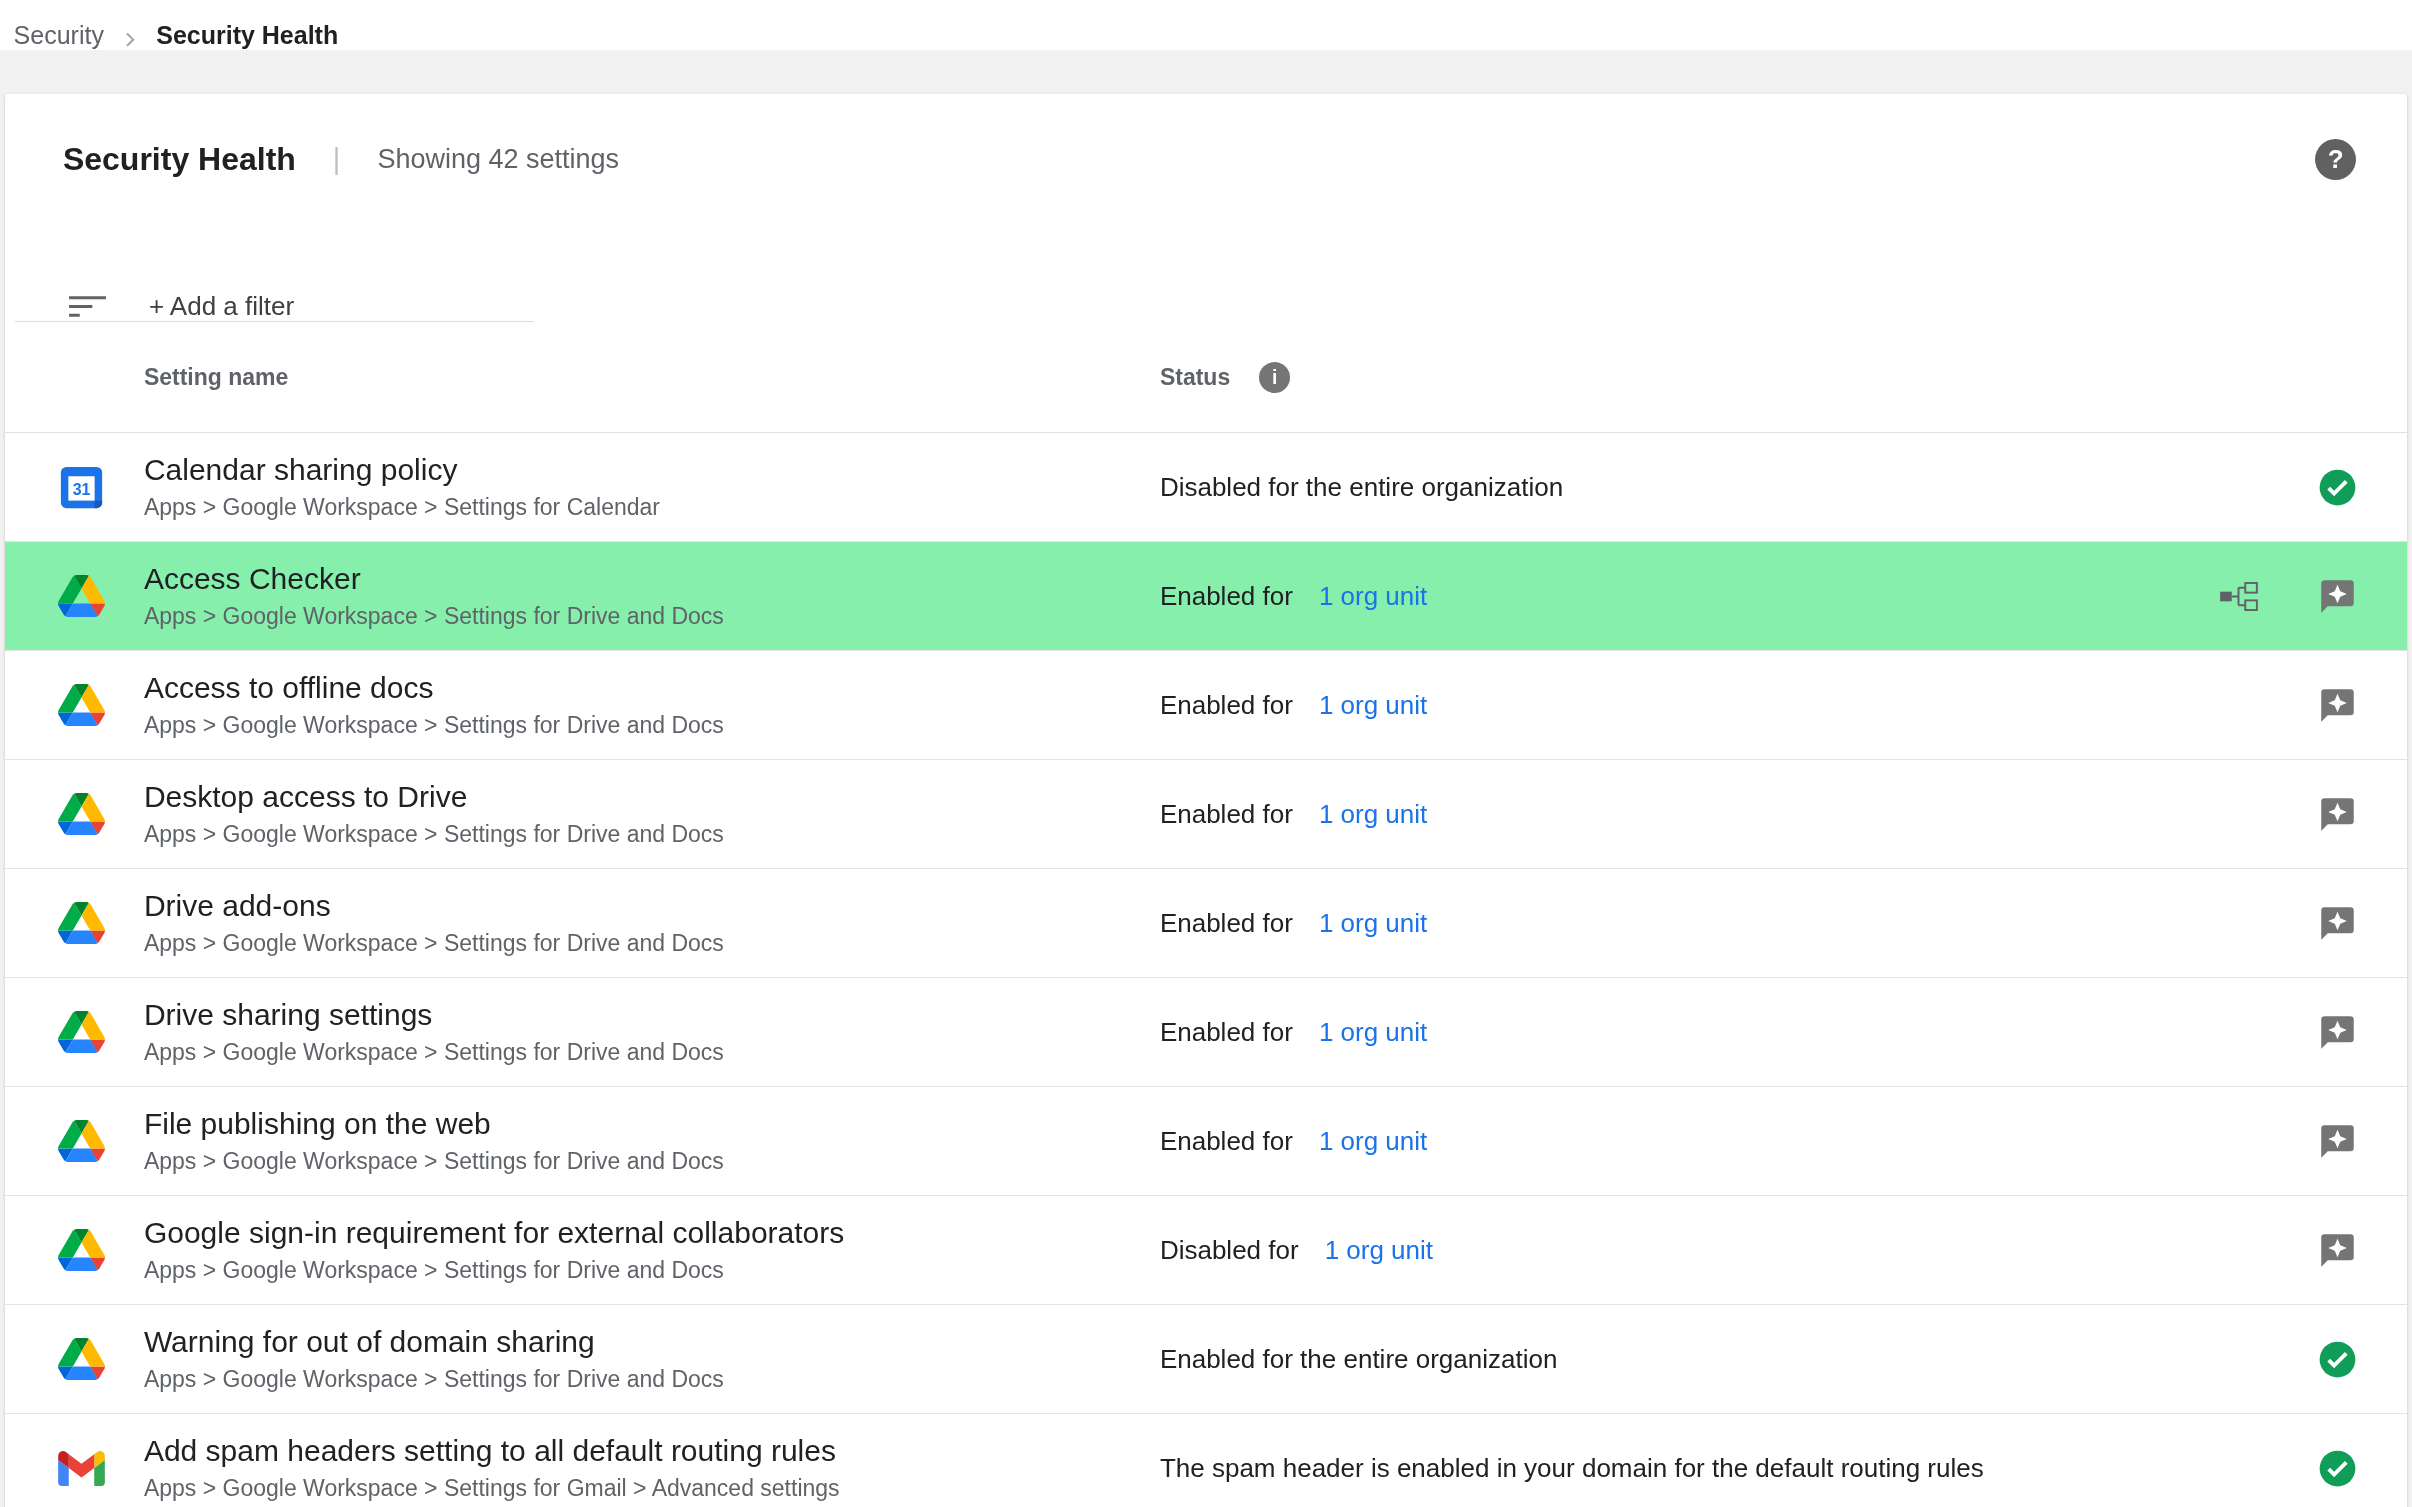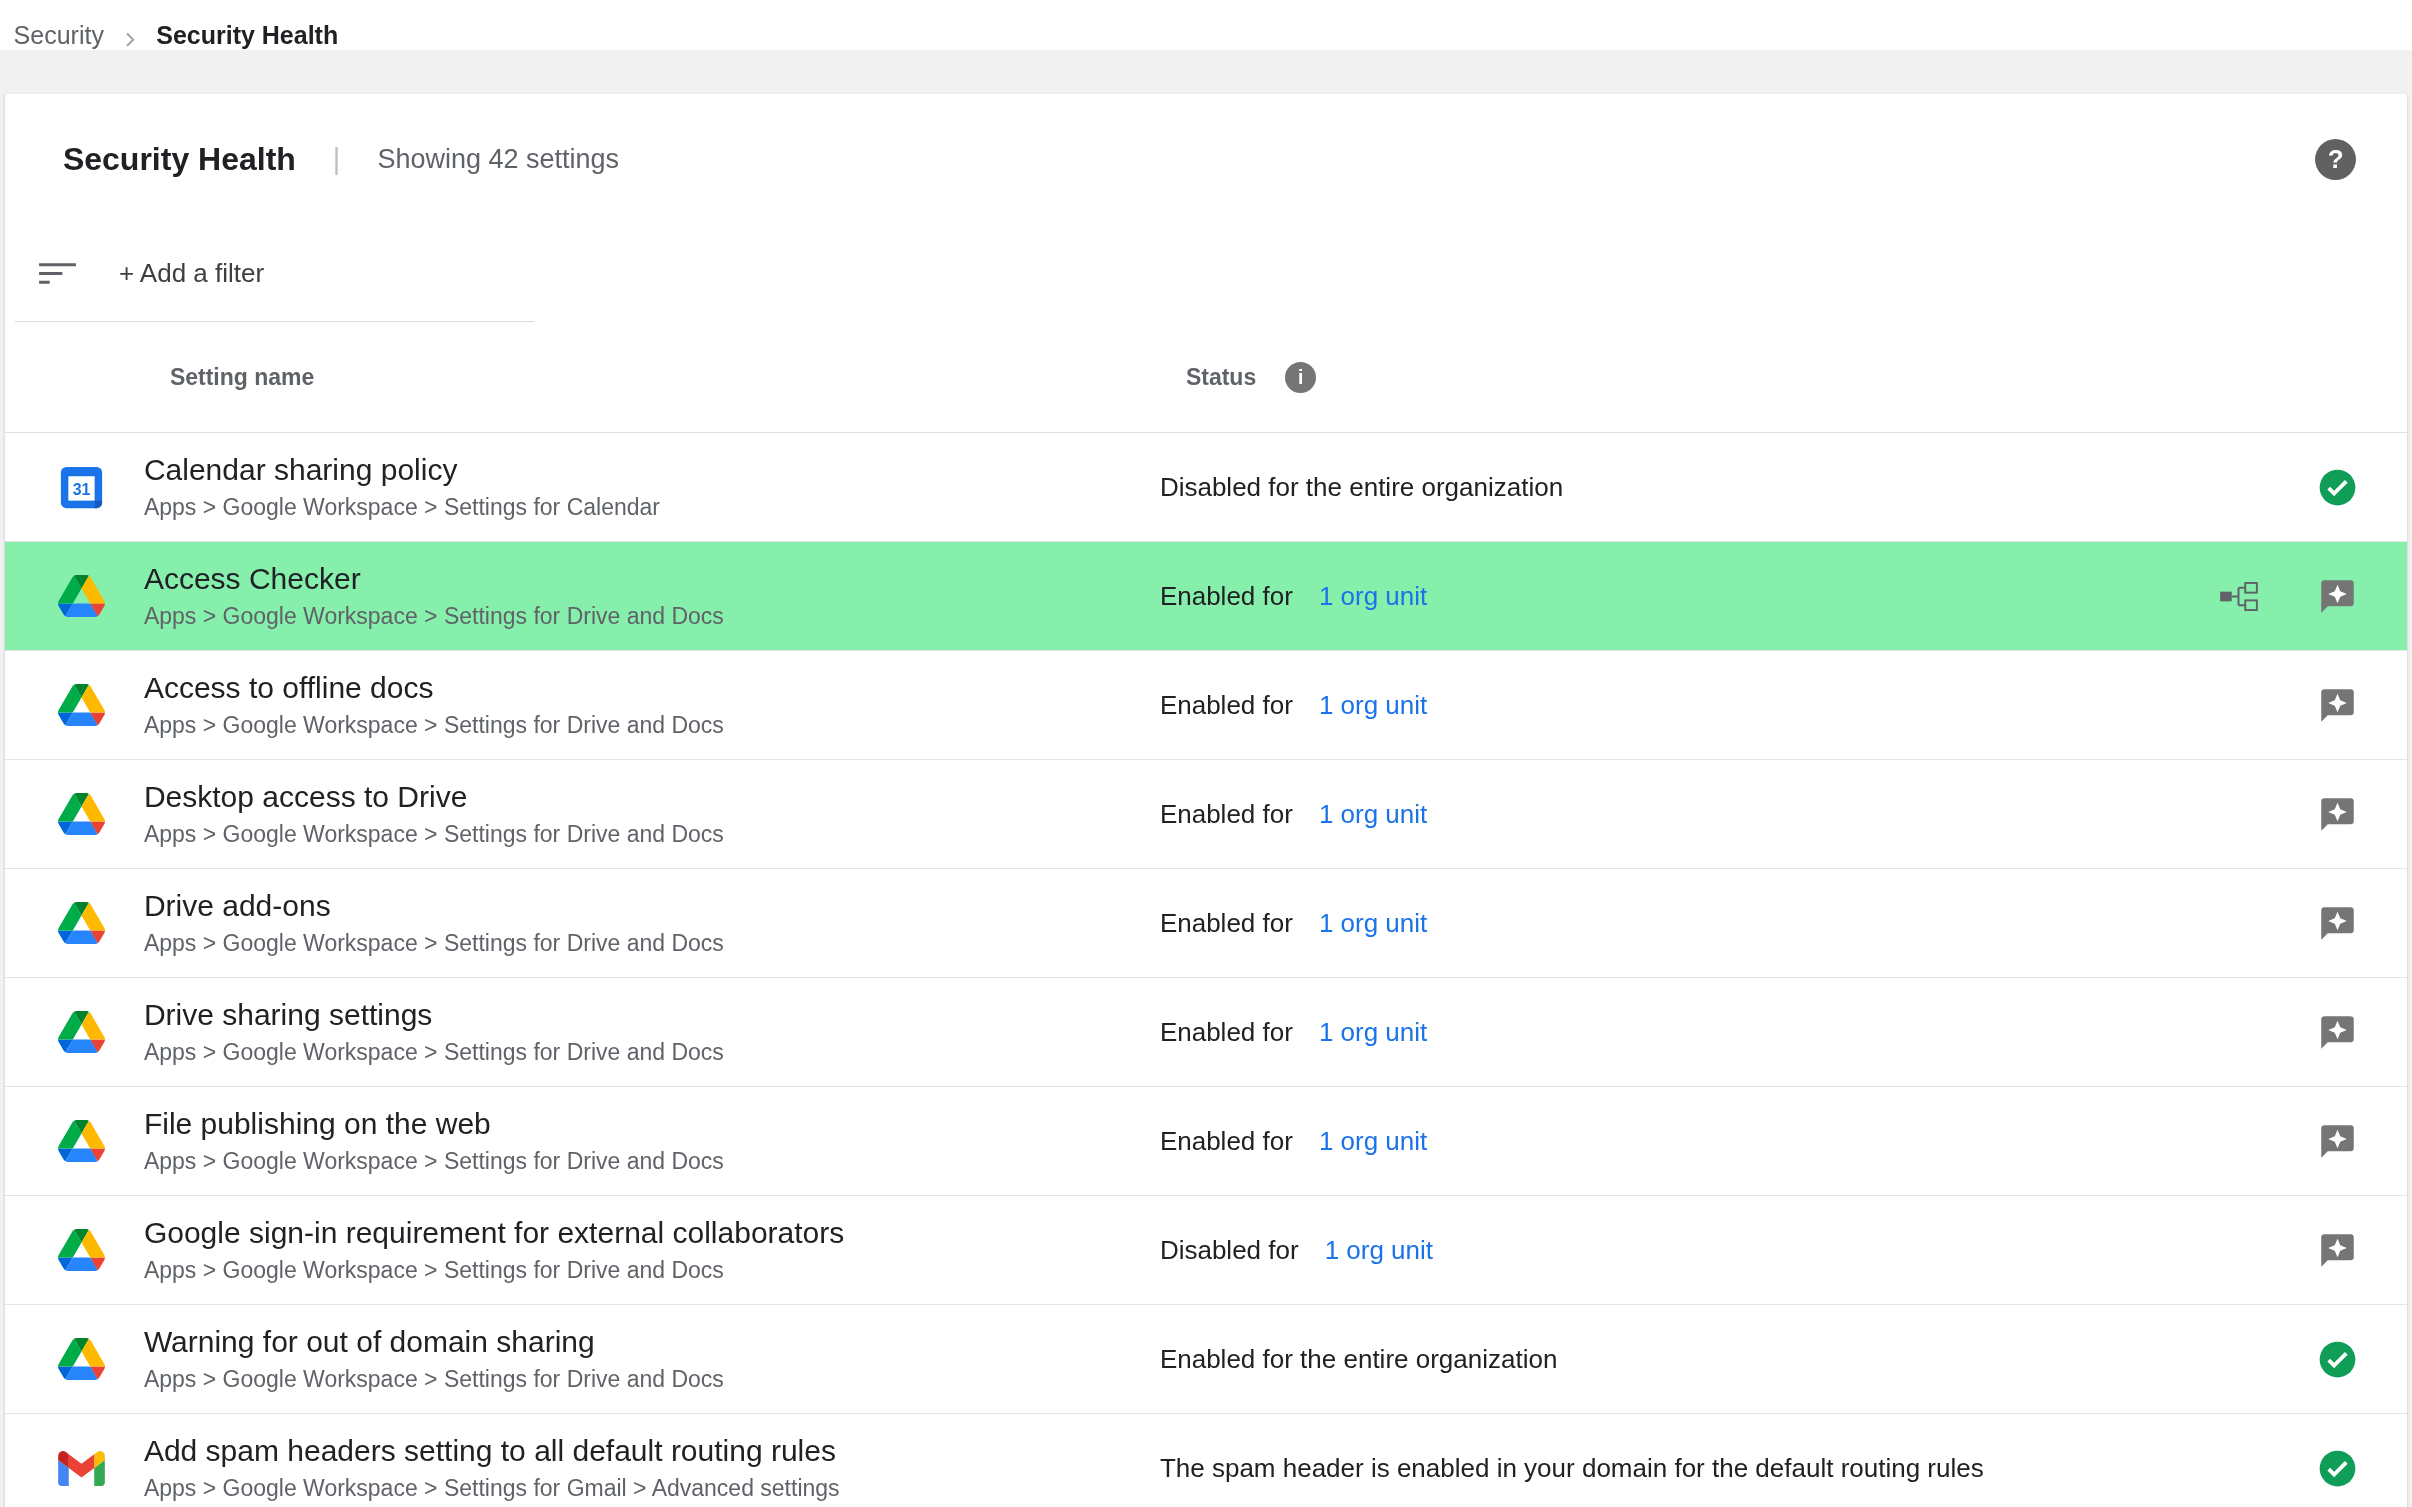--- a/index.html
+++ b/index.html
@@ -41,39 +41,39 @@
     margin-left:auto;
     width:41px; height:41px; border-radius:50%;
     background:#616161; color:#ffffff;
     display:flex; align-items:center; justify-content:center;
     font-size:26px; font-weight:700; cursor:pointer;
   }
 
   
   .filter-row {
     height:97px; position:relative;
-    display:flex; align-items:center;
-    padding-left:32px;
+    display:flex; align-items:flex-end;
+    padding-left:62px;
   }
   .filter-icon { display:flex; align-items:center; cursor:pointer; }
   .add-filter { margin-left:41px; font-size:26px; color:#3c4043; cursor:pointer; }
   .filter-underline {
     position:absolute; left:9.7px; bottom:0;
     width:519px; height:1px; background:#dadce0;
   }
 
   
   .table-header {
     height:111px;
     display:flex; align-items:center;
     padding-left:139px;
     border-bottom:1px solid #e0e0e0;
     font-size:23px; font-weight:700; color:#5f6368;
   }
-  .th-setting { width:1016px;margin-left:26px; }
+  .th-setting { width:1016px; }
   .th-status { }
   .info-icon {
     margin-left:29px;
     width:31px; height:31px; border-radius:50%;
     background:#757575; color:#ffffff;
     display:inline-flex; align-items:center; justify-content:center;
     font-size:19.4px; font-weight:700; font-style:normal; cursor:pointer;
   }
 
   

